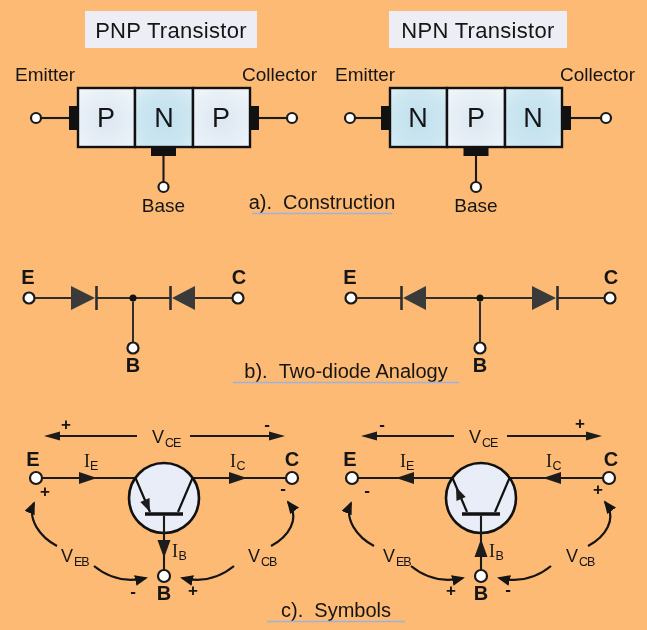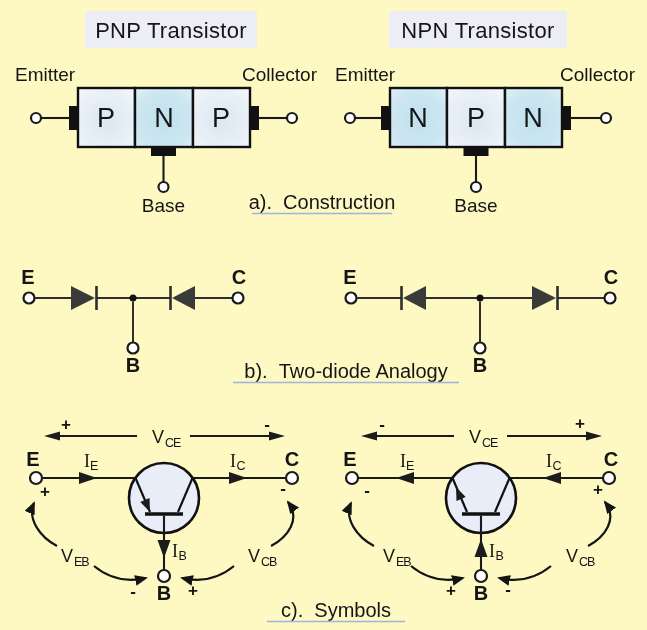--- a/index.html
+++ b/index.html
@@ -1,17 +1,17 @@
 <!DOCTYPE html>
 <html><head>
 <meta charset="utf-8">
 <style>
   html,body{margin:0;padding:0;}
   body{background:#f8f8f6;font-family:"Liberation Sans",sans-serif;}
-  .canvas{position:relative;width:647px;height:630px;background:#fef9c3;overflow:hidden;}
+  .canvas{position:relative;width:647px;height:630px;background:#fdba74;overflow:hidden;}
   svg{display:block;}
   text{font-family:"Liberation Sans",sans-serif;fill:#151515;}
   .title-txt{font-size:22px;letter-spacing:.3px;}
   .lbl{font-size:19px;}
   .seg-letter{font-size:27px;}
   .cap{font-size:20px;}
   .term{font-size:20px;font-weight:bold;}
   .sign{font-size:17px;font-weight:bold;}
   .vmain{font-size:18px;}
   .imain{font-family:"Liberation Serif",serif;font-size:18px;}

